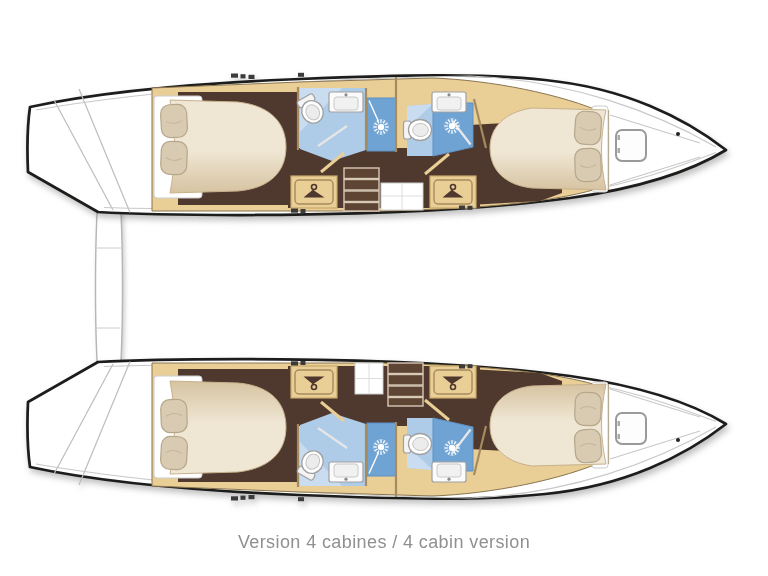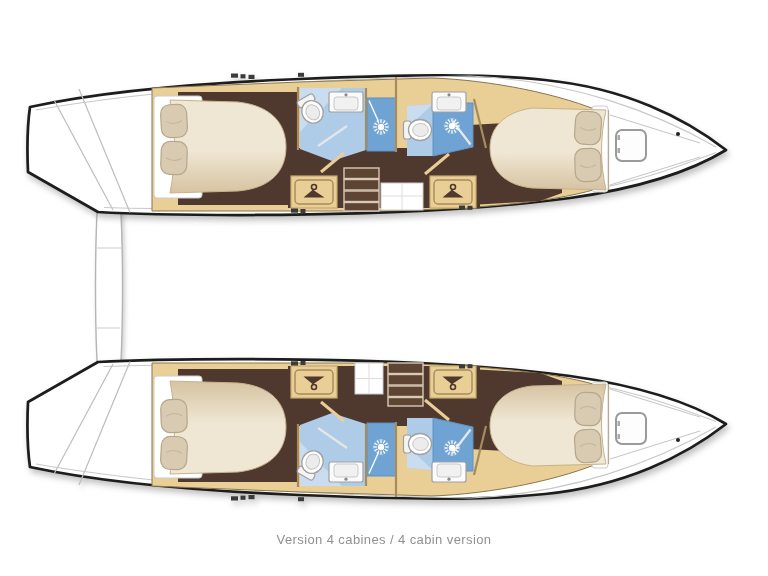--- a/index.html
+++ b/index.html
@@ -2,21 +2,21 @@
 <html style="--hull-outline: #1d1d1b; --deck-white: #ffffff; --deck-line: #c8c8c8; --wood: #e9ce96; --wood-line: #a58b5e; --wood-trim: #c9a96a; --floor-dark: #4f382d; --stair-tread: #5e4433; --stair-edge: #d8c8b6; --mattress-light: #efe6d3; --mattress-dark: #d6c3a1; --pillow: #d9cbb2; --pillow-line: #b6a68a; --bath-floor: #aecbe8; --bath-floor-light: #c9dcf0; --shower-stall: #6fa3d4; --fixture-white: #fbfbfb; --fixture-line: #a0a0a0; --window-dash: #3b3b3b; --caption-text: #8f9092;"><head>
 <meta charset="utf-8">
 <style>
   html,body{margin:0;padding:0;background:#fff;}
   .stage{position:relative;width:768px;height:576px;background:#fff;overflow:hidden;
          font-family:"Liberation Sans", sans-serif;}
   .stage svg{position:absolute;top:0;left:0;}
   .hullshadow{filter:drop-shadow(2px 4px 3px rgba(90,90,90,.38));}
   .plankshadow{filter:drop-shadow(2px 2px 2px rgba(120,120,120,.35));}
   .caption{position:absolute;top:532px;left:0;width:100%;text-align:center;
-           font-size:13px;letter-spacing:.4px;color:var(--caption-text,#8f9092);}
+           font-size:18px;letter-spacing:.4px;color:var(--caption-text,#8f9092);}
 </style>
 </head>
 <body>
 
 <div class="stage">
 <svg viewBox="0 0 768 576" width="768" height="576" aria-label="catamaran layout">
   <defs>
     <linearGradient id="bedGrad" x1="0" y1="0" x2="0" y2="1">
       <stop offset="0" style="stop-color:var(--mattress-light,#efe6d3)"></stop>
       <stop offset="0.55" style="stop-color:var(--mattress-light,#efe6d3)"></stop>

